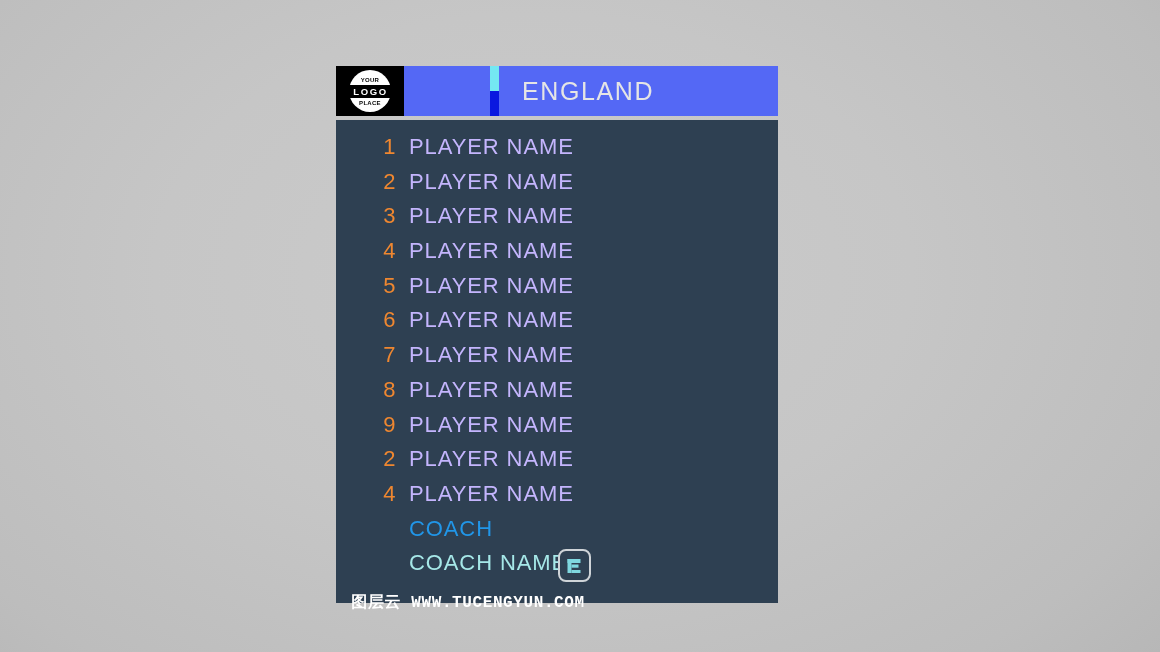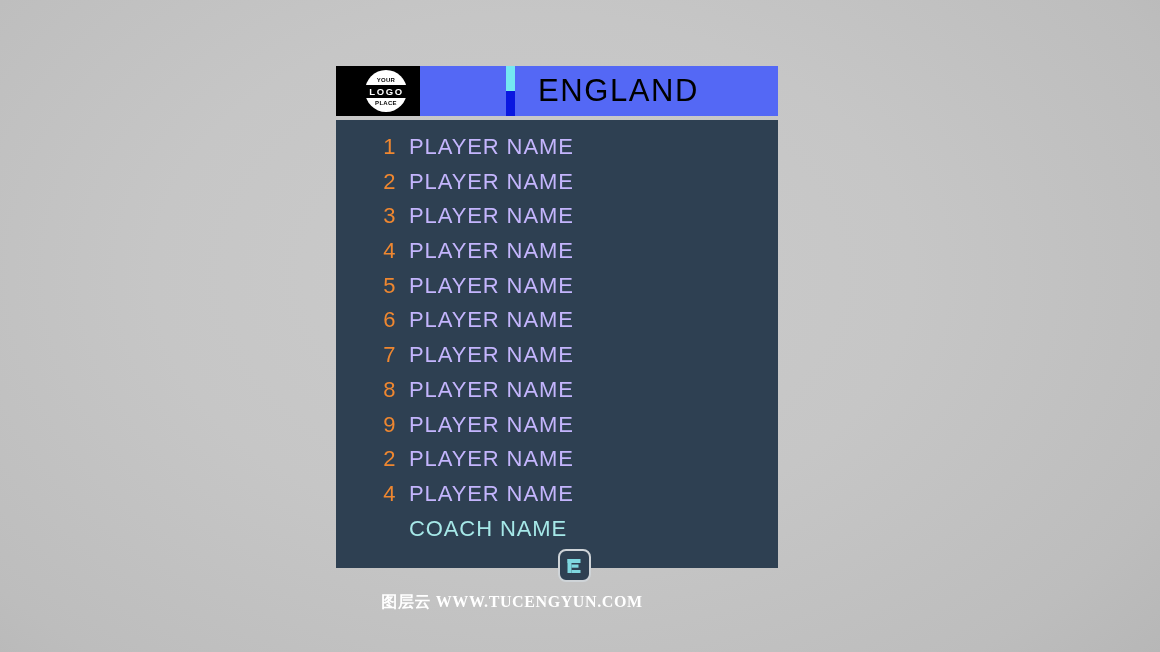--- a/index.html
+++ b/index.html
@@ -40,21 +40,20 @@
   }
 
   .logo-box {
     width: 68px;
     height: 50px;
     background: #000000;
     display: flex;
     align-items: center;
     justify-content: center;
     flex: 0 0 auto;
-    padding-left: 16px;
   }
   .logo-circle {
     width: 42px;
     height: 42px;
     border-radius: 50%;
     background: #ffffff;
     position: relative;
     display: flex;
     flex-direction: column;
     align-items: center;
@@ -108,22 +107,22 @@
     height: 25px;
     background: #74e8f2;
   }
   .accent-bot {
     height: 25px;
     background: #0a18e0;
   }
 
   .team-name {
     margin-left: 118px;
-    color: #000000;
-    font-size: 31px;
+    color: #e5e5e5;
+    font-size: 25px;
     font-weight: 300;
     letter-spacing: 1.6px;
     font-family: "Liberation Sans", sans-serif;
     white-space: nowrap;
   }
 
   
   .roster-panel {
     margin-top: 4px;
     background: #2e4052;
@@ -206,23 +205,22 @@
   .watermark {
     position: absolute;
     left: 0;
     top: 592px;
     width: 936px;
     text-align: center;
     color: #ffffff;
     font-size: 16px;
     font-weight: bold;
     letter-spacing: 0.6px;
-    font-family: Liberation Serif, serif;
+    font-family: Liberation Mono, monospace;
     white-space: nowrap;
-    padding-left: 44px;
   }
 </style>
 </head>
 <body>
 
 <div id="stage">
 
   <div id="lineup-graphic">
 
     <div class="header-bar">
@@ -286,20 +284,24 @@
           <div class="roster-row">
             <div class="row-number">2</div>
             <div class="row-name">PLAYER NAME</div>
           </div>
           <div class="roster-row">
             <div class="row-number">4</div>
             <div class="row-name">PLAYER NAME</div>
           </div>
         </div>
 
+      <div class="coach-label-row">
+        <div class="coach-label-spacer"></div>
+        <div class="coach-label">COACH</div>
+      </div>
 
       <div class="coach-name-row">
         <div class="coach-name-spacer"></div>
         <div class="coach-name">COACH NAME</div>
       </div>
     </div>
 
   </div>
 
   <div class="tool-badge">

